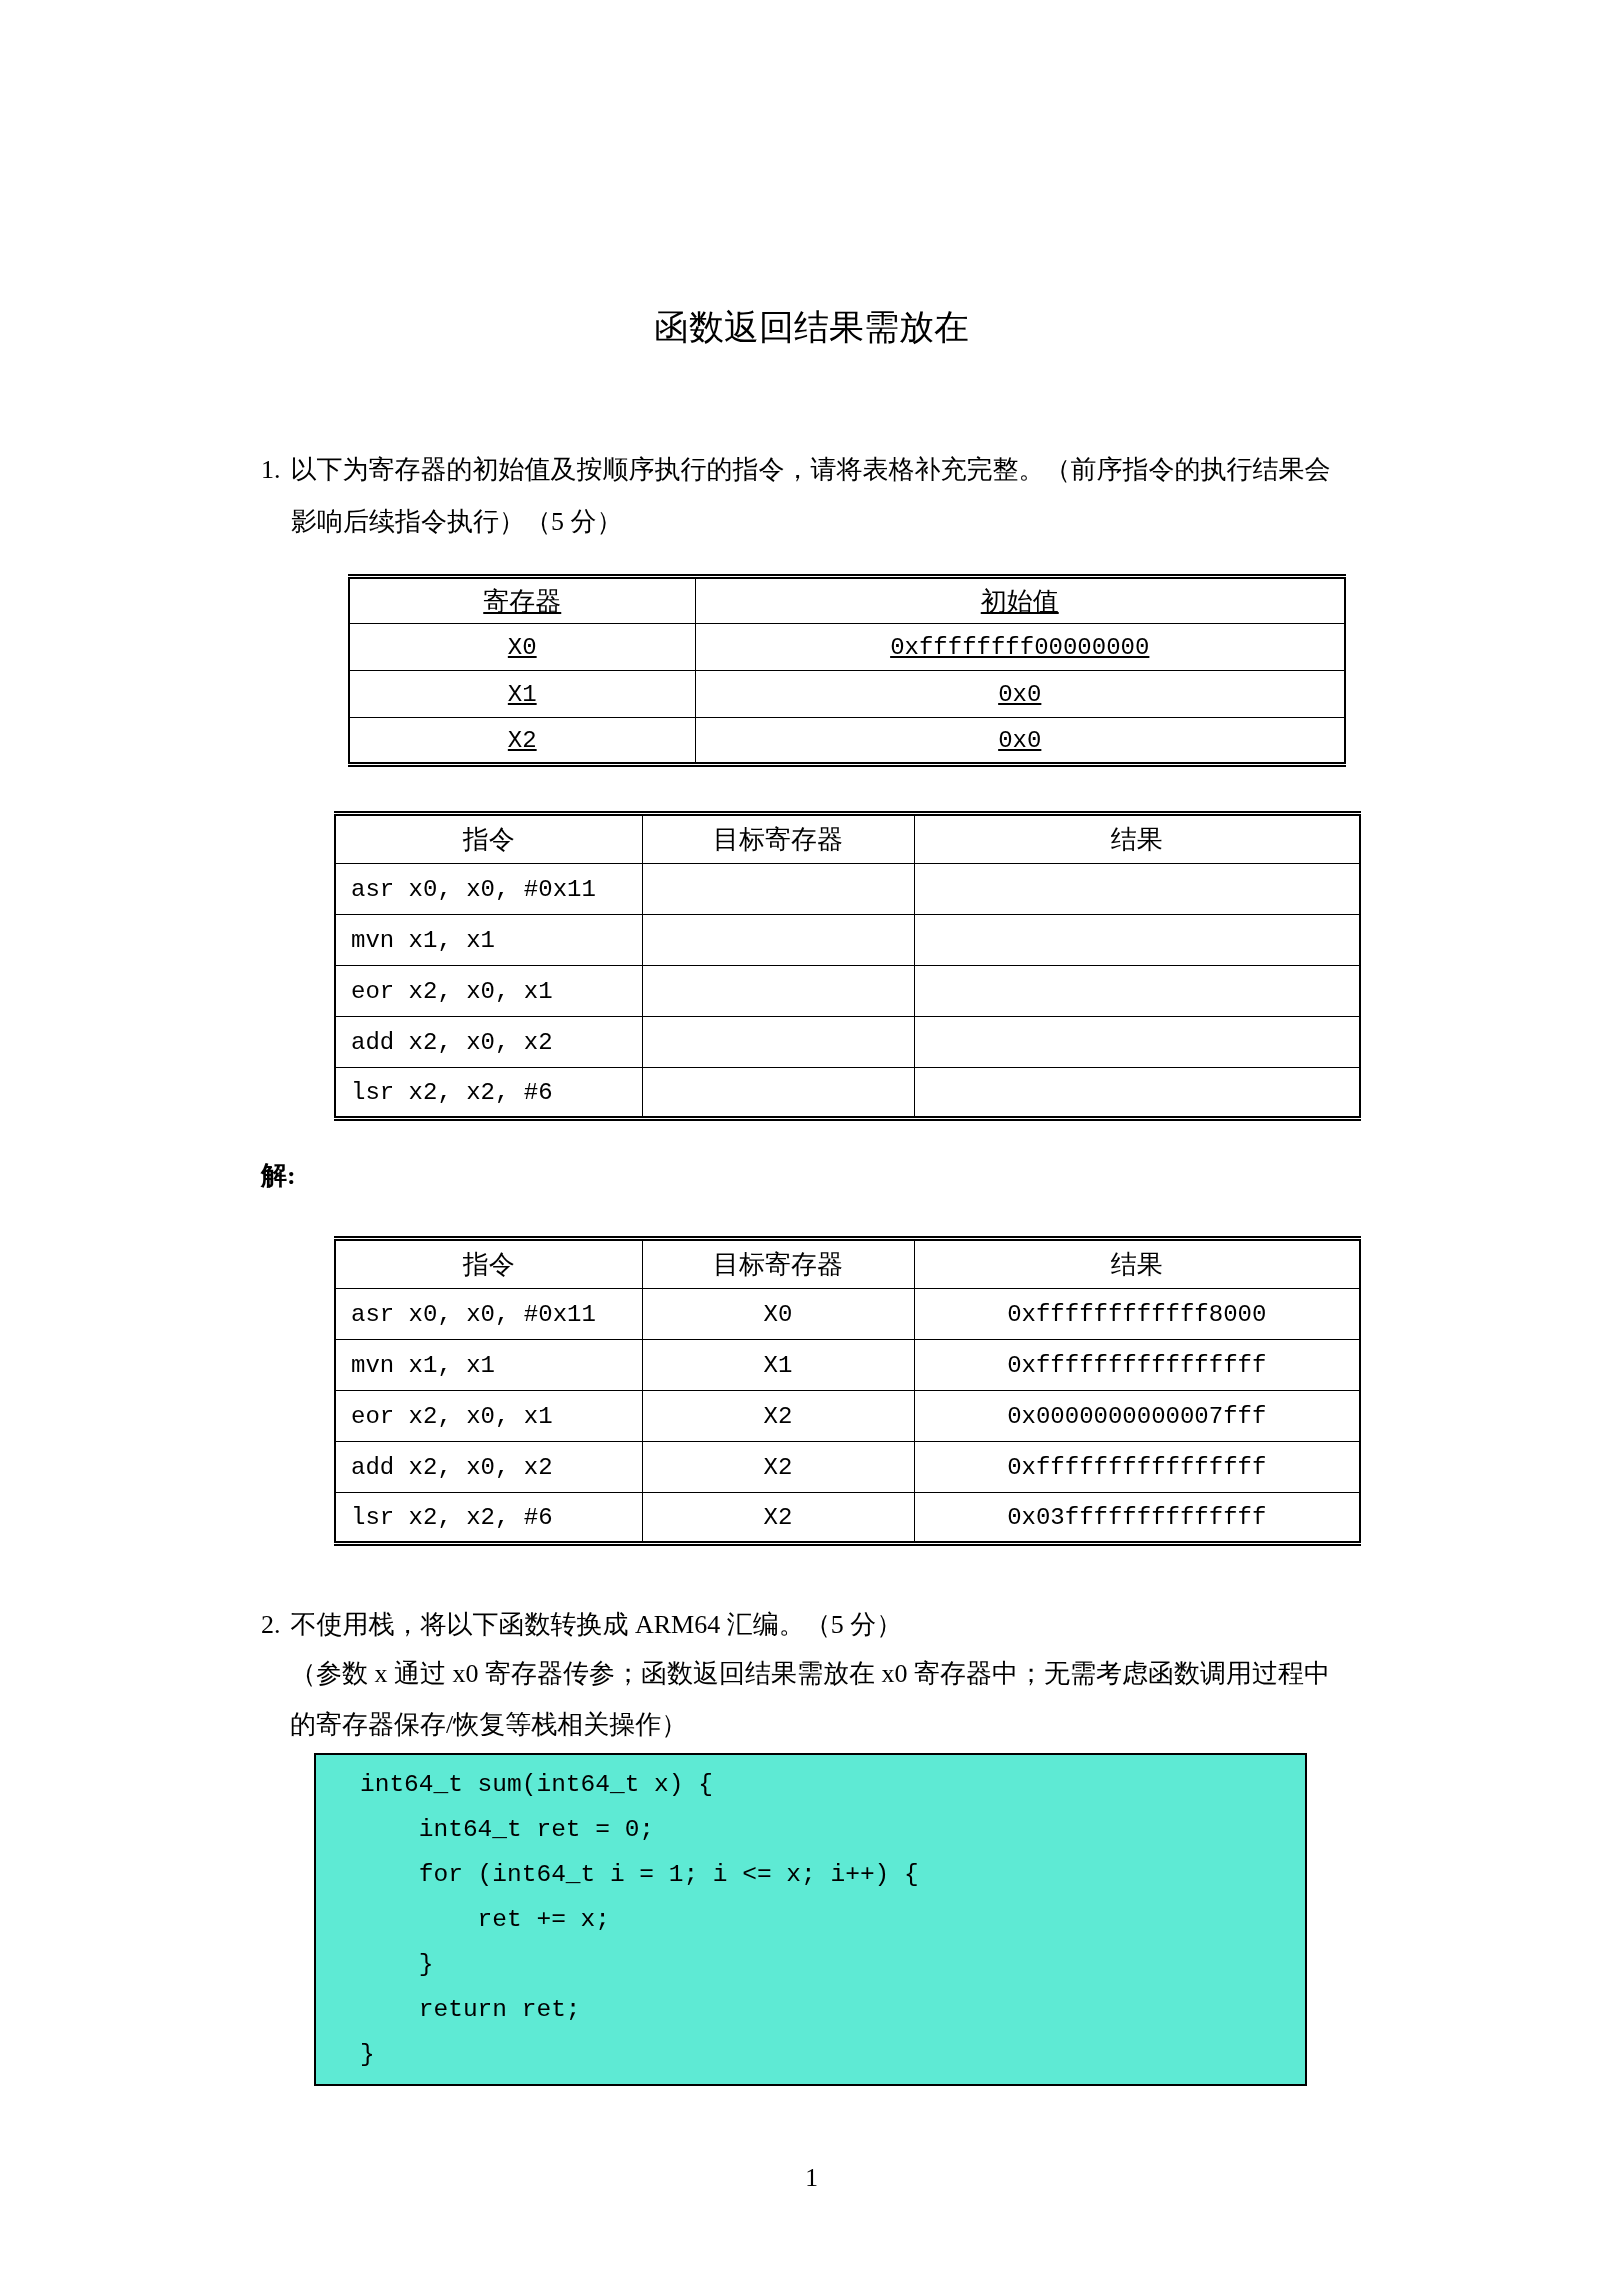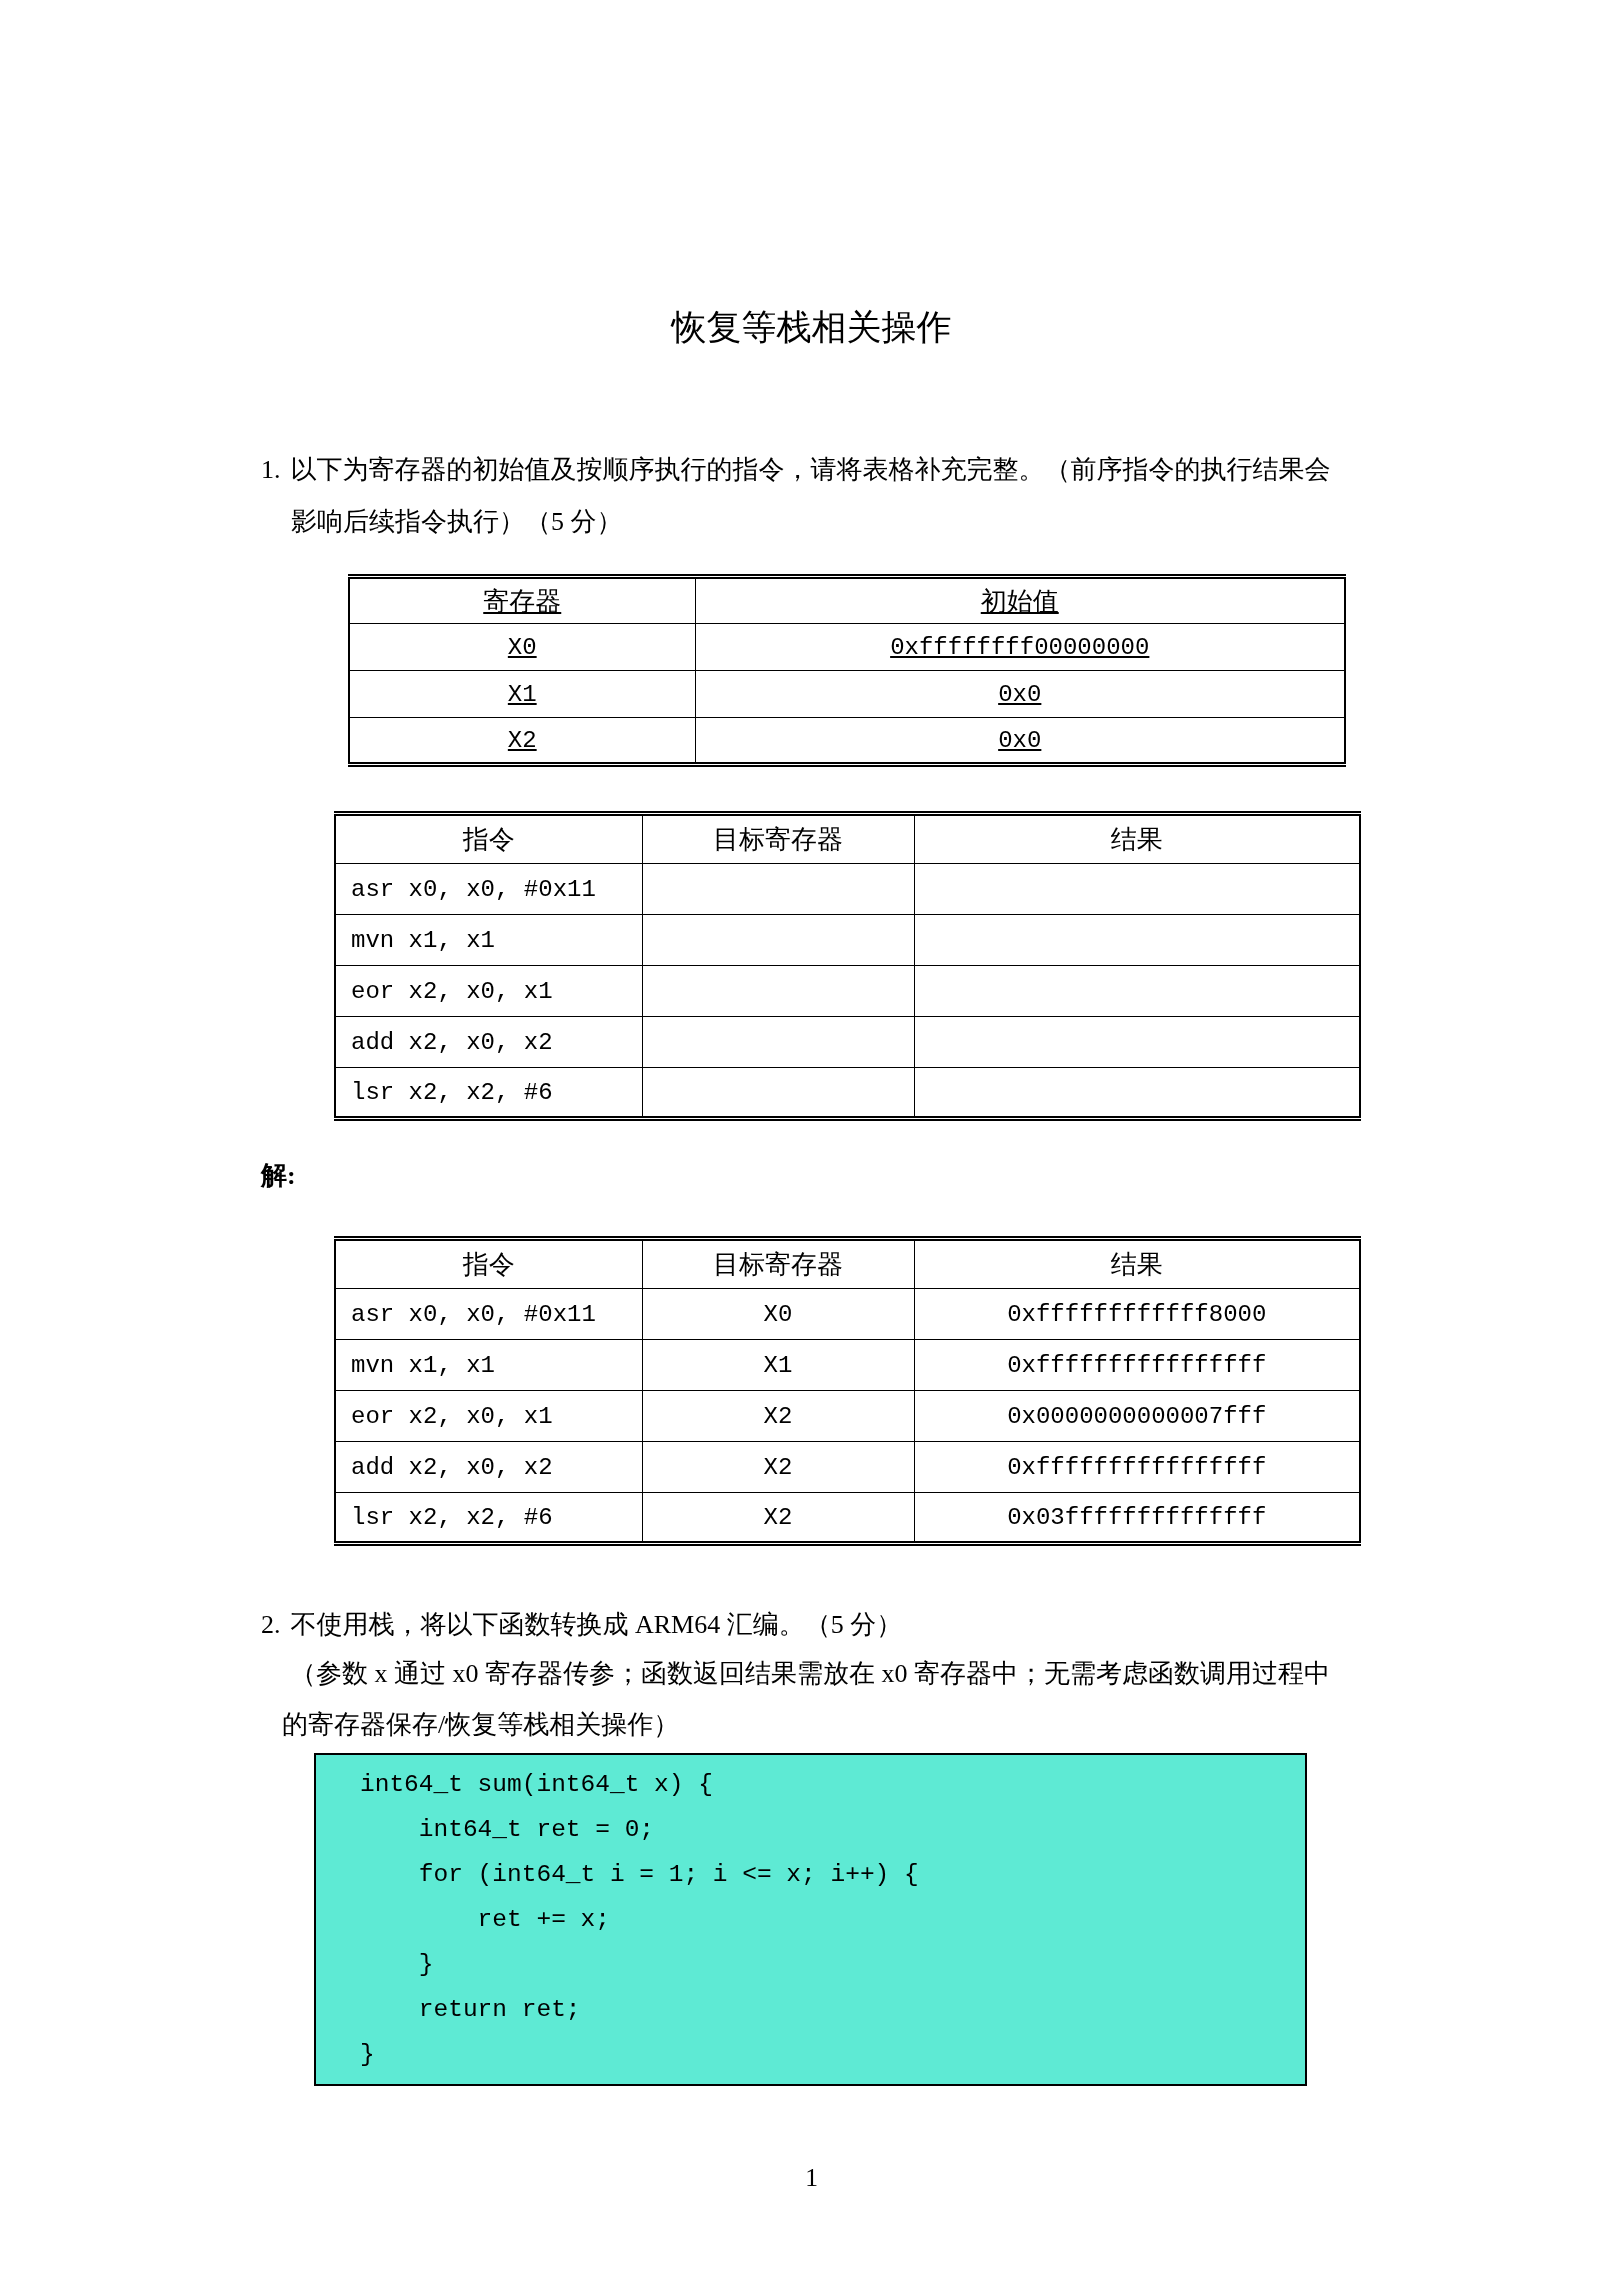--- a/index.html
+++ b/index.html
@@ -56,21 +56,21 @@
   .solution-label {
     position: absolute;
     left: 261px;
     top: 1162px;
     font-size: 26px;
     font-weight: bold;
     line-height: 1.1;
   }
   .q2-line1 { left: 261px; top: 1600px; margin-top: 10px; }
   .q2-note1 { left: 290px; top: 1659px; }
-  .q2-note2 { left: 282px; top: 1710px; }
+  .q2-note2 { left: 290px; top: 1710px; }
 
   table.tbl {
     position: absolute;
     border-collapse: collapse;
     table-layout: fixed;
     border-left: 2.3px solid #000;
     border-right: 2.3px solid #000;
     border-top: 5px double #000;
     border-bottom: 5px double #000;
   }
@@ -129,21 +129,21 @@
     text-align: center;
     font-size: 25.5px;
     line-height: 1.1;
   }
 </style>
 </head>
 <body>
 
 <div class="page">
 
-  <div class="doc-subtitle">恢复等栈相关操作</div>
+  <div class="doc-subtitle">函数返回结果需放在</div>
 
   <div class="bodyline q1-line1">
     <span class="qnum">1.</span><span>以下为寄存器的初始值及按顺序执行的指令，请将表格补充完整。（前序指令的执行结果会</span>
   </div>
   <div class="bodyline q1-line2">影响后续指令执行）（5 分）</div>
 
   <table class="tbl tbl-registers">
     <colgroup>
         <col class="c0">
         <col class="c1">

